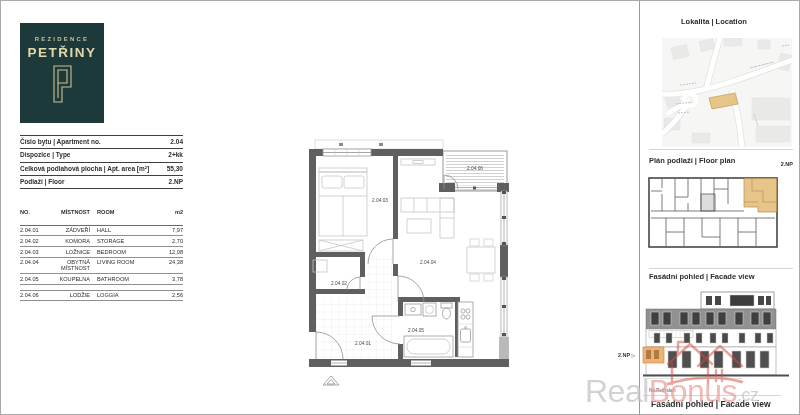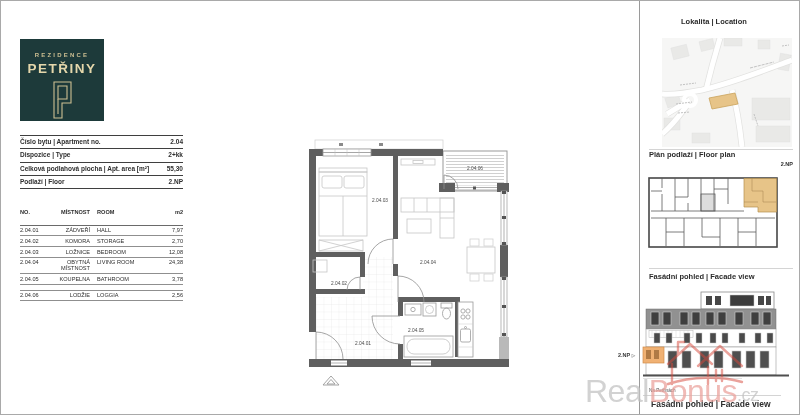--- a/index.html
+++ b/index.html
@@ -1,20 +1,20 @@
 <!DOCTYPE html>
 <html><head>
 <meta charset="utf-8">
 <style>
   html,body{margin:0;padding:0;background:#e9e9e9;}
   #page{position:relative;width:800px;height:415px;background:#fff;border:1px solid #a9a9a9;
         box-sizing:border-box;overflow:hidden;font-family:"Liberation Sans",sans-serif;color:#2e2e2e;}
   .abs{position:absolute;}
   
-  #logo{left:19px;top:38px;width:84px;height:82px;background:#1d3a3a;text-align:center;}
+  #logo{left:19px;top:22px;width:84px;height:100px;background:#1d3a3a;text-align:center;}
   #logo .brand{display:block;margin-top:13px;font-size:6px;letter-spacing:2.2px;color:#cdbf92;font-weight:bold;}
   #logo .name{display:block;margin-top:3px;font-size:13.5px;letter-spacing:1.5px;color:#e4d7ab;font-weight:bold;}
   
   #info-table{left:19px;top:134px;width:163px;font-size:6.5px;font-weight:bold;}
   #info-table .row{display:flex;justify-content:space-between;align-items:center;
      border-top:1px solid #3f3f3f;padding:3.2px 0 2.6px 0;line-height:1;}
   #info-table .row:last-child{border-bottom:1px solid #3f3f3f;}
   
   #room-table{left:19px;top:207px;width:163px;font-size:5.6px;}
   .rgrid{display:grid;grid-template-columns:32px 1fr 60px 26px;line-height:1;}
@@ -307,21 +307,21 @@
       <path d="M18 47 L34 45" stroke-dasharray="2 1"></path>
       <path d="M14 66 L30 64" stroke-dasharray="2 1"></path>
       <path d="M16 75 L28 74" stroke-dasharray="2 1"></path>
       <path d="M92 76 L96 88" stroke-dasharray="2 1"></path>
       <path d="M120 8 L127 7" stroke-dasharray="2 1"></path>
     </g>
   </svg>
 
   <div class="abs hdiv" style="left:648px;top:148px;width:144px"></div>
 
-  <div class="abs sec-title" style="left:648px;top:150px">Plán podlaží | Floor plan</div>
+  <div class="abs sec-title" style="left:648px;top:156px">Plán podlaží | Floor plan</div>
   <div id="np-badge" class="abs">2.NP</div>
 
   <svg class="abs" style="left:647px;top:175px" width="130" height="73" viewBox="0 0 130 73">
     <rect x="1" y="2" width="128" height="69" fill="#fff" stroke="#474747" stroke-width="1.6"></rect>
     <path d="M96 2.5 H128.5 V36 H110 V31 H96 Z" fill="#e7c488" stroke="#b6914f" stroke-width="0.7"></path>
     <g stroke="#5a5a5a" stroke-width="0.8" fill="none">
       <path d="M3 35 H96 M3 42 H127"></path>
       <path d="M14 2 V12 M14 18 V35 M27 2 V35 M40 2 V21 M40 27 V35 M53 2 V35 M66 2 V35 M80 2 V28"></path>
       <path d="M3 15 H14 M27 21 H40 M66 13 H80"></path>
       <path d="M18 42 V70 M36 42 V70 M54 42 V61 M72 42 V70 M90 42 V70 M108 42 V70"></path>

